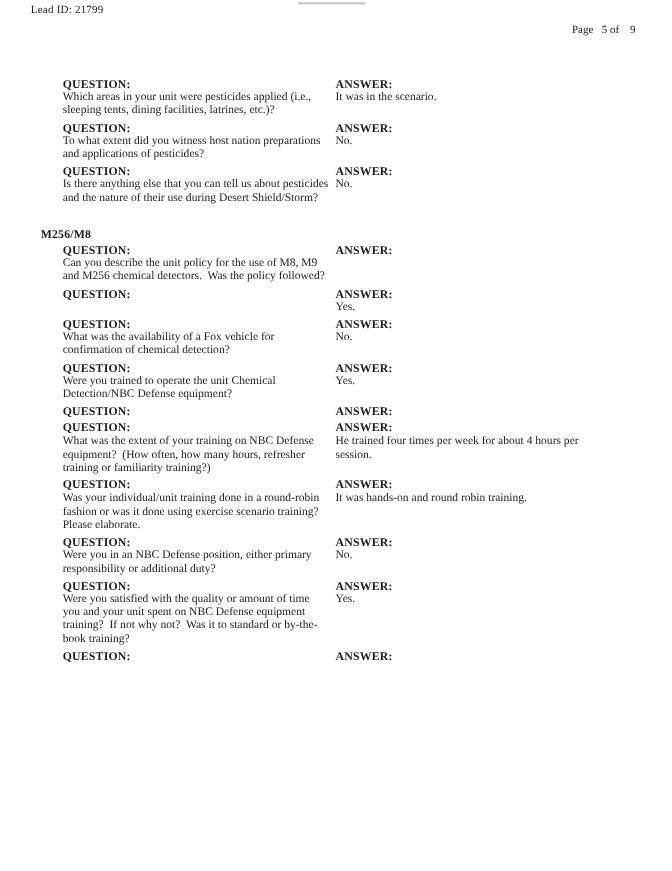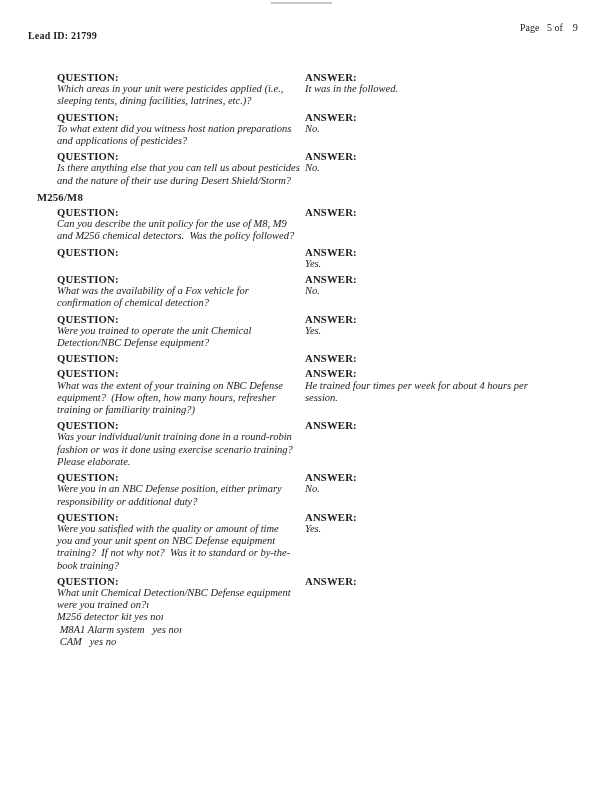--- a/index.html
+++ b/index.html
@@ -14,24 +14,23 @@
     overflow: hidden;
   }
   .scan-line {
     position: absolute;
     top: 2px; left: 271px;
     width: 61px; height: 2px;
     background: #c6c6c6;
   }
   .hdr-lead {
     position: absolute;
-    left: 28px; top: 30px;
+    left: 28px; top: 4px;
     font-size: 10px;
     letter-spacing: 0.2px;
-    font-weight: bold;
   }
   .hdr-page {
     position: absolute;
     left: 520px; top: 22px;
     font-size: 10px;
     white-space: pre;
     text-align: center;
   }
   .content {
     position: absolute;
@@ -46,27 +45,26 @@
   .lbl {
     font-weight: 700;
     font-size: 10.7px;
     line-height: 12.2px;
     letter-spacing: 0.2px;
   }
   .txt {
     font-size: 10.5px;
     line-height: 12.2px;
     white-space: pre;
-    font-style: italic;
   }
   .section-heading {
     font-weight: 700;
     font-size: 10.7px;
     line-height: 12.2px;
-    margin: 4px 0 1px -20px;
+    margin: 20px 0 1px -20px;
     letter-spacing: 0.2px;
   }
 </style>
 </head>
 <body>
 
 <div class="scan-line"></div>
 
 <div class="hdr-lead">Lead ID: 21799</div>
 <div class="hdr-page">Page   5 of    9</div>
@@ -74,21 +72,21 @@
 <div class="content">
 
   <div class="qa">
     <div>
       <div class="lbl">QUESTION:</div>
       <div class="txt">Which areas in your unit were pesticides applied (i.e.,
 sleeping tents, dining facilities, latrines, etc.)?</div>
     </div>
     <div>
       <div class="lbl">ANSWER:</div>
-      <div class="txt">It was in the followed.</div>
+      <div class="txt">It was in the scenario.</div>
     </div>
   </div>
 
   <div class="qa">
     <div>
       <div class="lbl">QUESTION:</div>
       <div class="txt">To what extent did you witness host nation preparations
 and applications of pesticides?</div>
     </div>
     <div>
@@ -183,20 +181,21 @@
 
   <div class="qa">
     <div>
       <div class="lbl">QUESTION:</div>
       <div class="txt">Was your individual/unit training done in a round-robin
 fashion or was it done using exercise scenario training?
 Please elaborate.</div>
     </div>
     <div>
       <div class="lbl">ANSWER:</div>
+      <div class="txt">It was hands-on and round robin training.</div>
     </div>
   </div>
 
   <div class="qa">
     <div>
       <div class="lbl">QUESTION:</div>
       <div class="txt">Were you in an NBC Defense position, either primary
 responsibility or additional duty?</div>
     </div>
     <div>
@@ -215,25 +214,20 @@
     </div>
     <div>
       <div class="lbl">ANSWER:</div>
       <div class="txt">Yes.</div>
     </div>
   </div>
 
   <div class="qa">
     <div>
       <div class="lbl">QUESTION:</div>
-      <div class="txt">What unit Chemical Detection/NBC Defense equipment
-were you trained on?ı
-M256 detector kit yes noı
- M8A1 Alarm system   yes noı
- CAM   yes no</div>
     </div>
     <div>
       <div class="lbl">ANSWER:</div>
       <div class="txt"></div>
     </div>
   </div>
 
 </div>
 
 </body></html>

